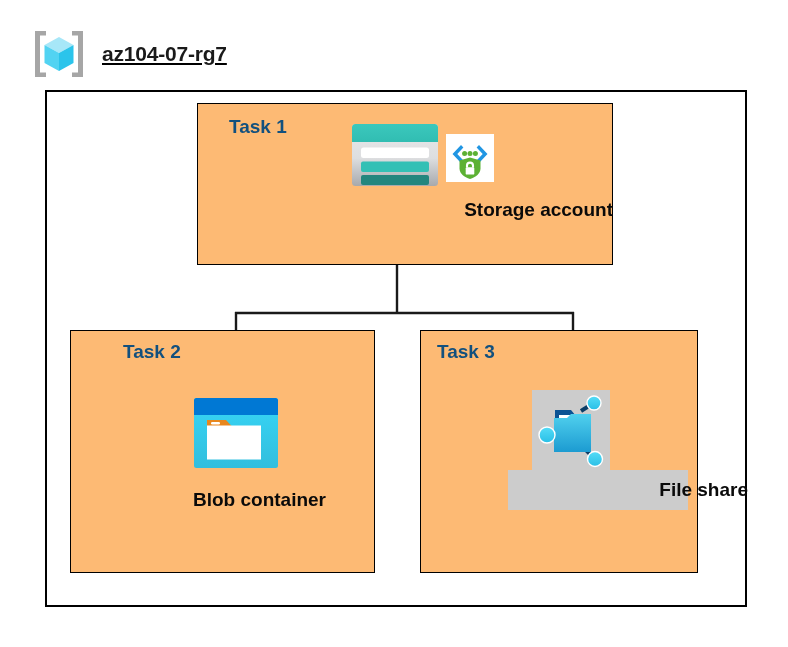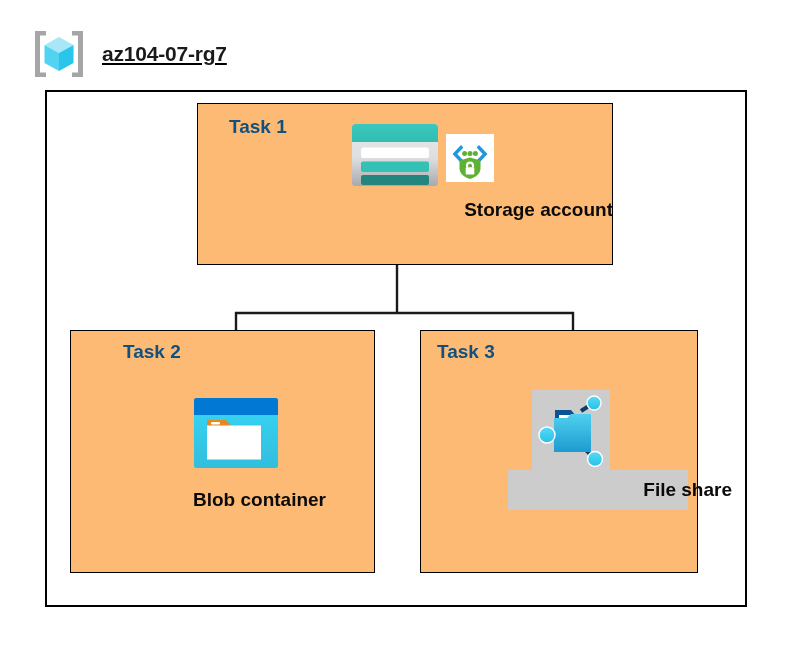--- a/index.html
+++ b/index.html
@@ -251,15 +251,15 @@
       <path d="M24 23 L53 23 L53 33 L24 33 Z" fill="#FFFFFF"></path>
 
       <path d="M19 26 L32 26 L36 22 L56 22 L56 60 L19 60 Z" fill="url(#fsFolder)"></path>
 
       <circle cx="59" cy="11" r="7" fill="url(#fsNode)" stroke="#FFFFFF" stroke-width="1.4"></circle>
       <circle cx="12" cy="43" r="8" fill="url(#fsNode)" stroke="#FFFFFF" stroke-width="1.4"></circle>
       <circle cx="60" cy="67" r="7.5" fill="url(#fsNode)" stroke="#FFFFFF" stroke-width="1.4"></circle>
     </svg>
   </div>
 
-  <div class="node-label" style="left:508px; top:479px; width:188px;padding-left:36px;">File share</div>
+  <div class="node-label" style="left:524px; top:479px; width:188px;padding-left:36px;">File share</div>
 
 </div>
 
 </body></html>

